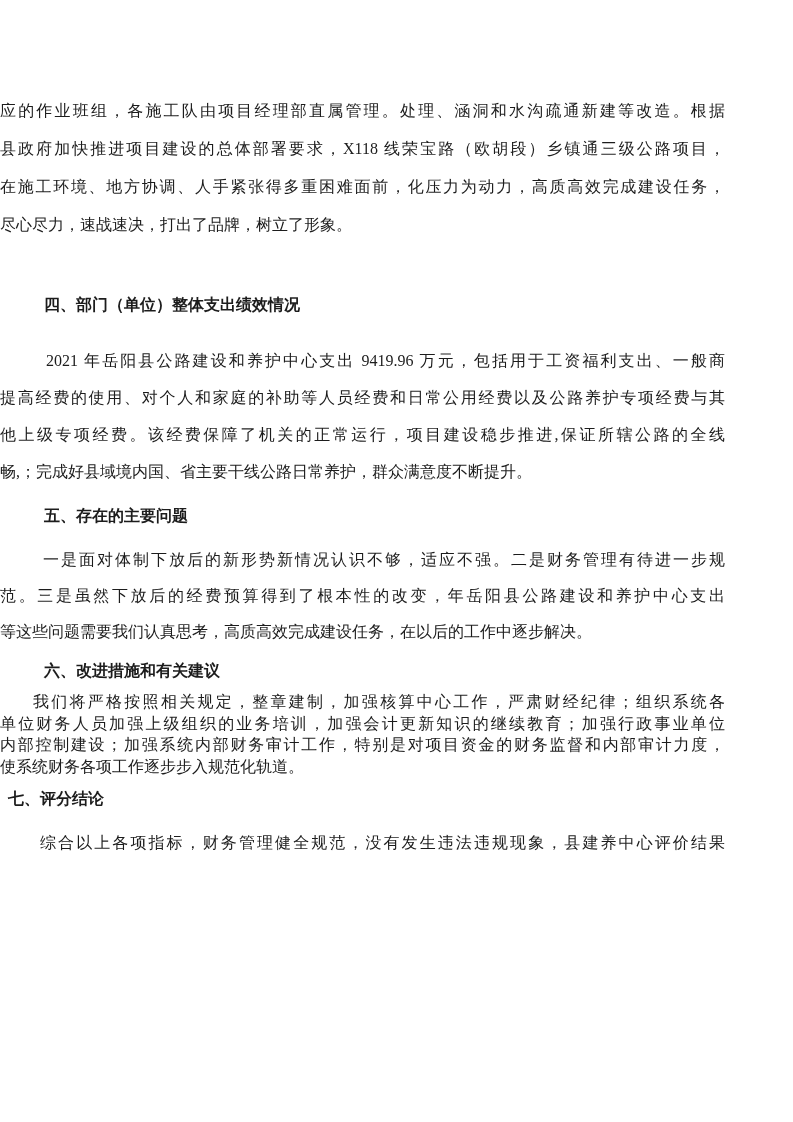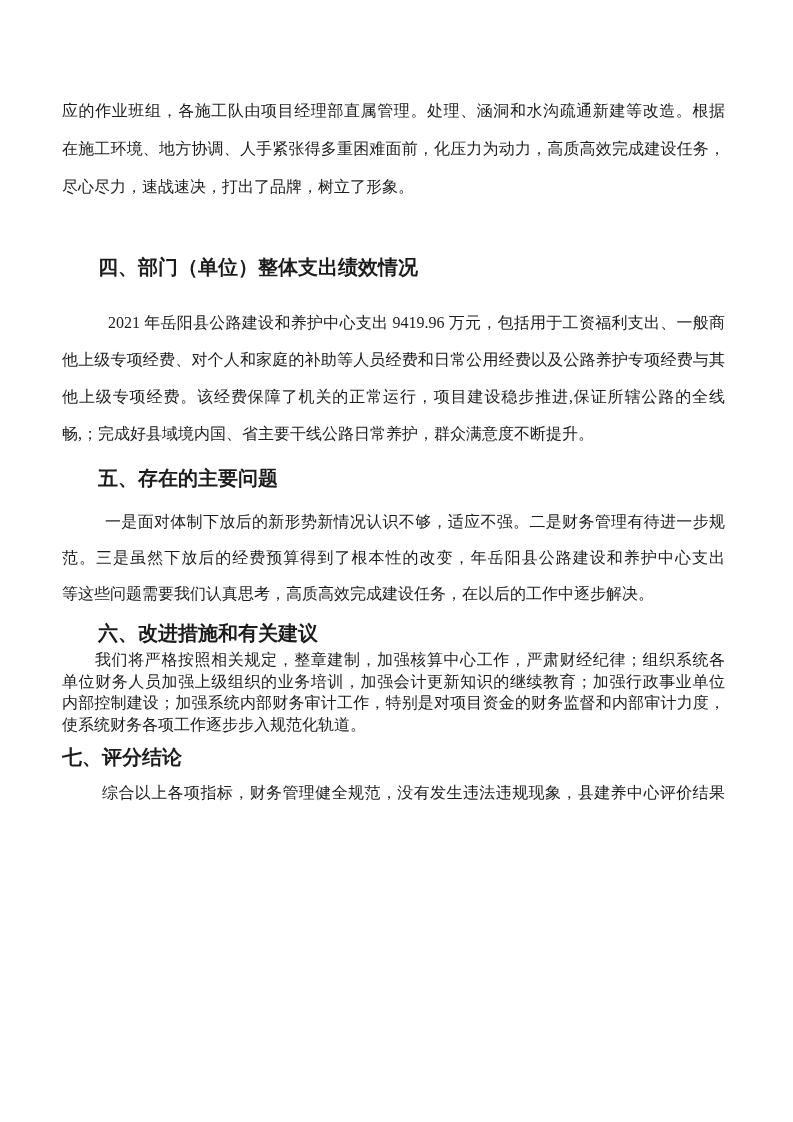--- a/index.html
+++ b/index.html
@@ -3,37 +3,36 @@
 <meta charset="utf-8">
 <style>
   html, body { margin: 0; padding: 0; background: #ffffff; }
   .page {
     position: relative;
     width: 793px;
     height: 1122px;
     margin: 0 auto;
     background: #ffffff;
     box-sizing: border-box;
-    padding-left: 62px;
     padding-right: 68px;
     overflow: hidden;
     font-family: "Liberation Serif", "DejaVu Serif", serif;
     font-size: 16px;
     color: #1c1c1c;
   }
   .para { margin: 0; }
   .ln {
     text-align: justify;
     text-align-last: justify;
   }
   .ln.tail { text-align-last: left; }
   .hd {
     font-weight: 700;
-    margin: 0;
-    font-size: 20px;
+    margin: 8px;
+    font-size: 16px;
   }
   
   .p-cont  { margin-top: 92px; line-height: 38px; }
   .h-four  { margin-top: 42px; line-height: 38px; text-indent: 36px; }
   .p-four  { margin-top: 18px; line-height: 37px; font-family: Liberation Serif, serif; }
   .h-five  { margin-top: 8px;  line-height: 36px; text-indent: 36px; }
   .p-five  { margin-top: 8px;  line-height: 36px; }
   .h-six   { margin-top: 9px;  line-height: 24px; text-indent: 36px; }
   .p-six   { margin-top: 4px;  line-height: 21.5px; }
   .h-seven { margin-top: 4px;  line-height: 36px; text-indent: 0; }
@@ -44,29 +43,30 @@
   .ind33 { text-indent: 33px; }
   .ind40 { text-indent: 40px; }
 </style>
 </head>
 <body>
 
 <div class="page">
 
   <div class="para p-cont">
     <div class="ln">应的作业班组，各施工队由项目经理部直属管理。处理、涵洞和水沟疏通新建等改造。根据</div>
+    <div class="ln">县政府加快推进项目建设的总体部署要求，X118 线荣宝路（欧胡段）乡镇通三级公路项目，</div>
     <div class="ln">在施工环境、地方协调、人手紧张得多重困难面前，化压力为动力，高质高效完成建设任务，</div>
     <div class="ln tail">尽心尽力，速战速决，打出了品牌，树立了形象。</div>
   </div>
 
   <h2 class="hd h-four">四、部门（单位）整体支出绩效情况</h2>
 
   <div class="para p-four">
     <div class="ln ind46">2021 年岳阳县公路建设和养护中心支出 9419.96 万元，包括用于工资福利支出、一般商</div>
-    <div class="ln">他上级专项经费、对个人和家庭的补助等人员经费和日常公用经费以及公路养护专项经费与其</div>
+    <div class="ln">提高经费的使用、对个人和家庭的补助等人员经费和日常公用经费以及公路养护专项经费与其</div>
     <div class="ln">他上级专项经费。该经费保障了机关的正常运行，项目建设稳步推进,保证所辖公路的全线</div>
     <div class="ln tail">畅,；完成好县域境内国、省主要干线公路日常养护，群众满意度不断提升。</div>
   </div>
 
   <h2 class="hd h-five">五、存在的主要问题</h2>
 
   <div class="para p-five">
     <div class="ln ind43">一是面对体制下放后的新形势新情况认识不够，适应不强。二是财务管理有待进一步规</div>
     <div class="ln">范。三是虽然下放后的经费预算得到了根本性的改变，年岳阳县公路建设和养护中心支出</div>
     <div class="ln tail">等这些问题需要我们认真思考，高质高效完成建设任务，在以后的工作中逐步解决。</div>

